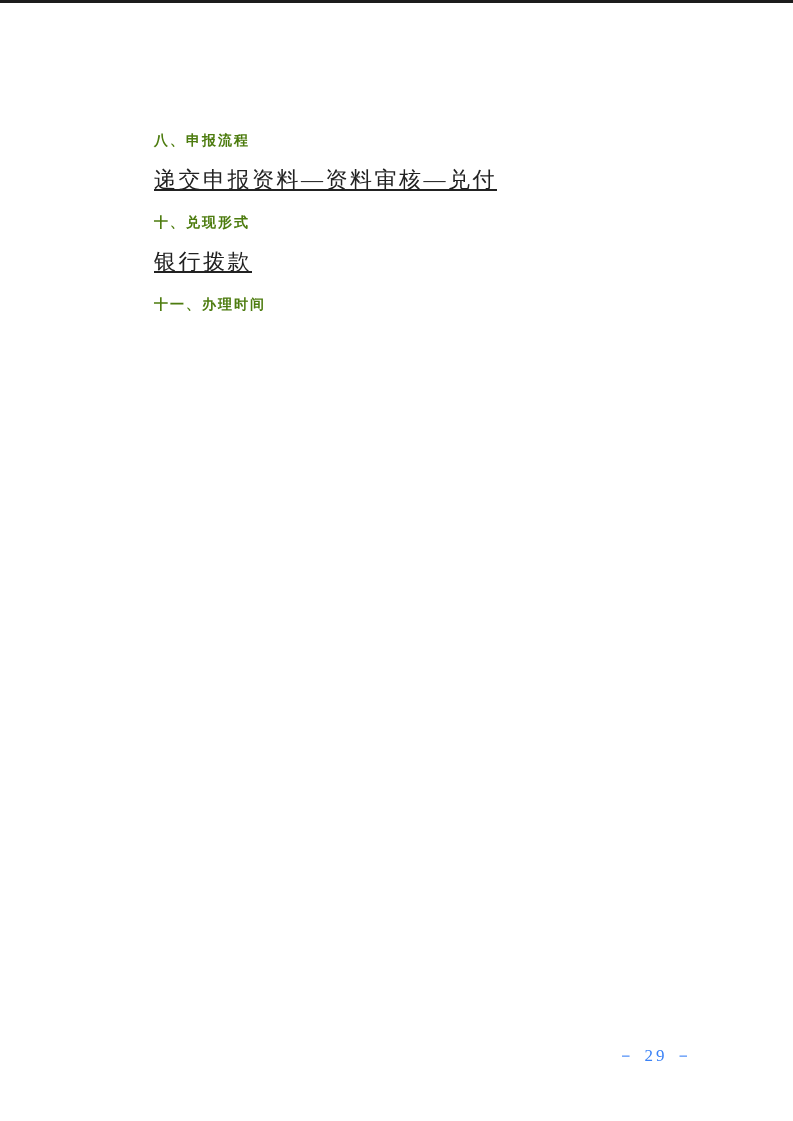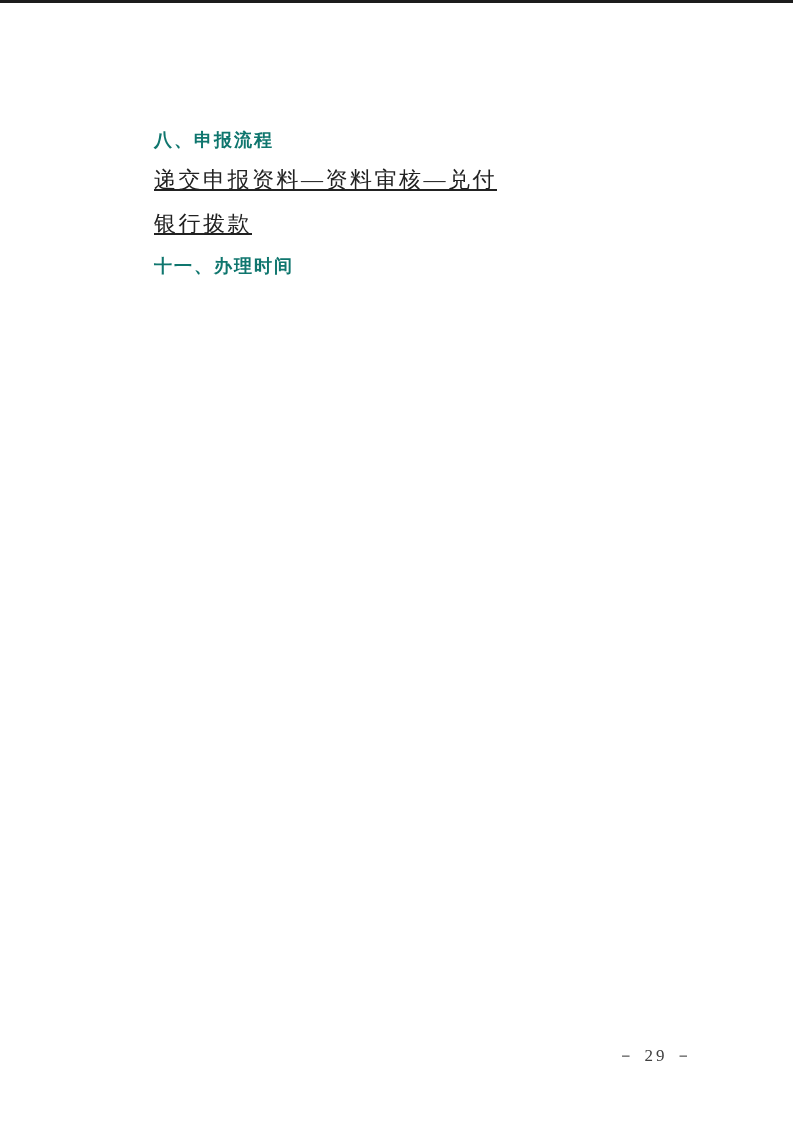--- a/index.html
+++ b/index.html
@@ -27,62 +27,63 @@
   .content {
     position: absolute;
     top: 128px;
     left: 154px;
     right: 60px;
   }
   .section-heading {
     margin: 0 0 14px 0;
     font-family: "Liberation Sans", "DejaVu Sans", sans-serif;
     font-weight: bold;
-    font-size: 18px;
+    font-size: 14px;
     line-height: 24px;
     letter-spacing: 2px;
-    color: #0f766e;
+    color: #4d7c0f;
   }
   .section-body {
     margin: 0 0 17px 0;
     font-family: "Liberation Serif", "DejaVu Serif", serif;
     font-size: 22px;
     line-height: 27px;
     letter-spacing: 2.5px;
     color: #222222;
     text-decoration: underline;
   }
   .page-number {
     position: absolute;
     top: 1044px;
     left: 614px;
     width: 84px;
     text-align: center;
     font-family: "Liberation Serif", "DejaVu Serif", serif;
     font-size: 17px;
     letter-spacing: 3px;
-    color: #404040;
+    color: #3b82f6;
   }
 </style>
 </head>
 <body>
 
 <div class="page">
 
   <div class="scan-edge-line"></div>
 
   <div class="content">
 
     <div>
       <h2 class="section-heading">八、申报流程</h2>
       <p class="section-body">递交申报资料—资料审核—兑付</p>
     </div>
 
 
     <div>
+      <h2 class="section-heading">十、兑现形式</h2>
       <p class="section-body">银行拨款</p>
     </div>
 
     <div>
       <h2 class="section-heading">十一、办理时间</h2>
     </div>
 
 
   </div>
 

